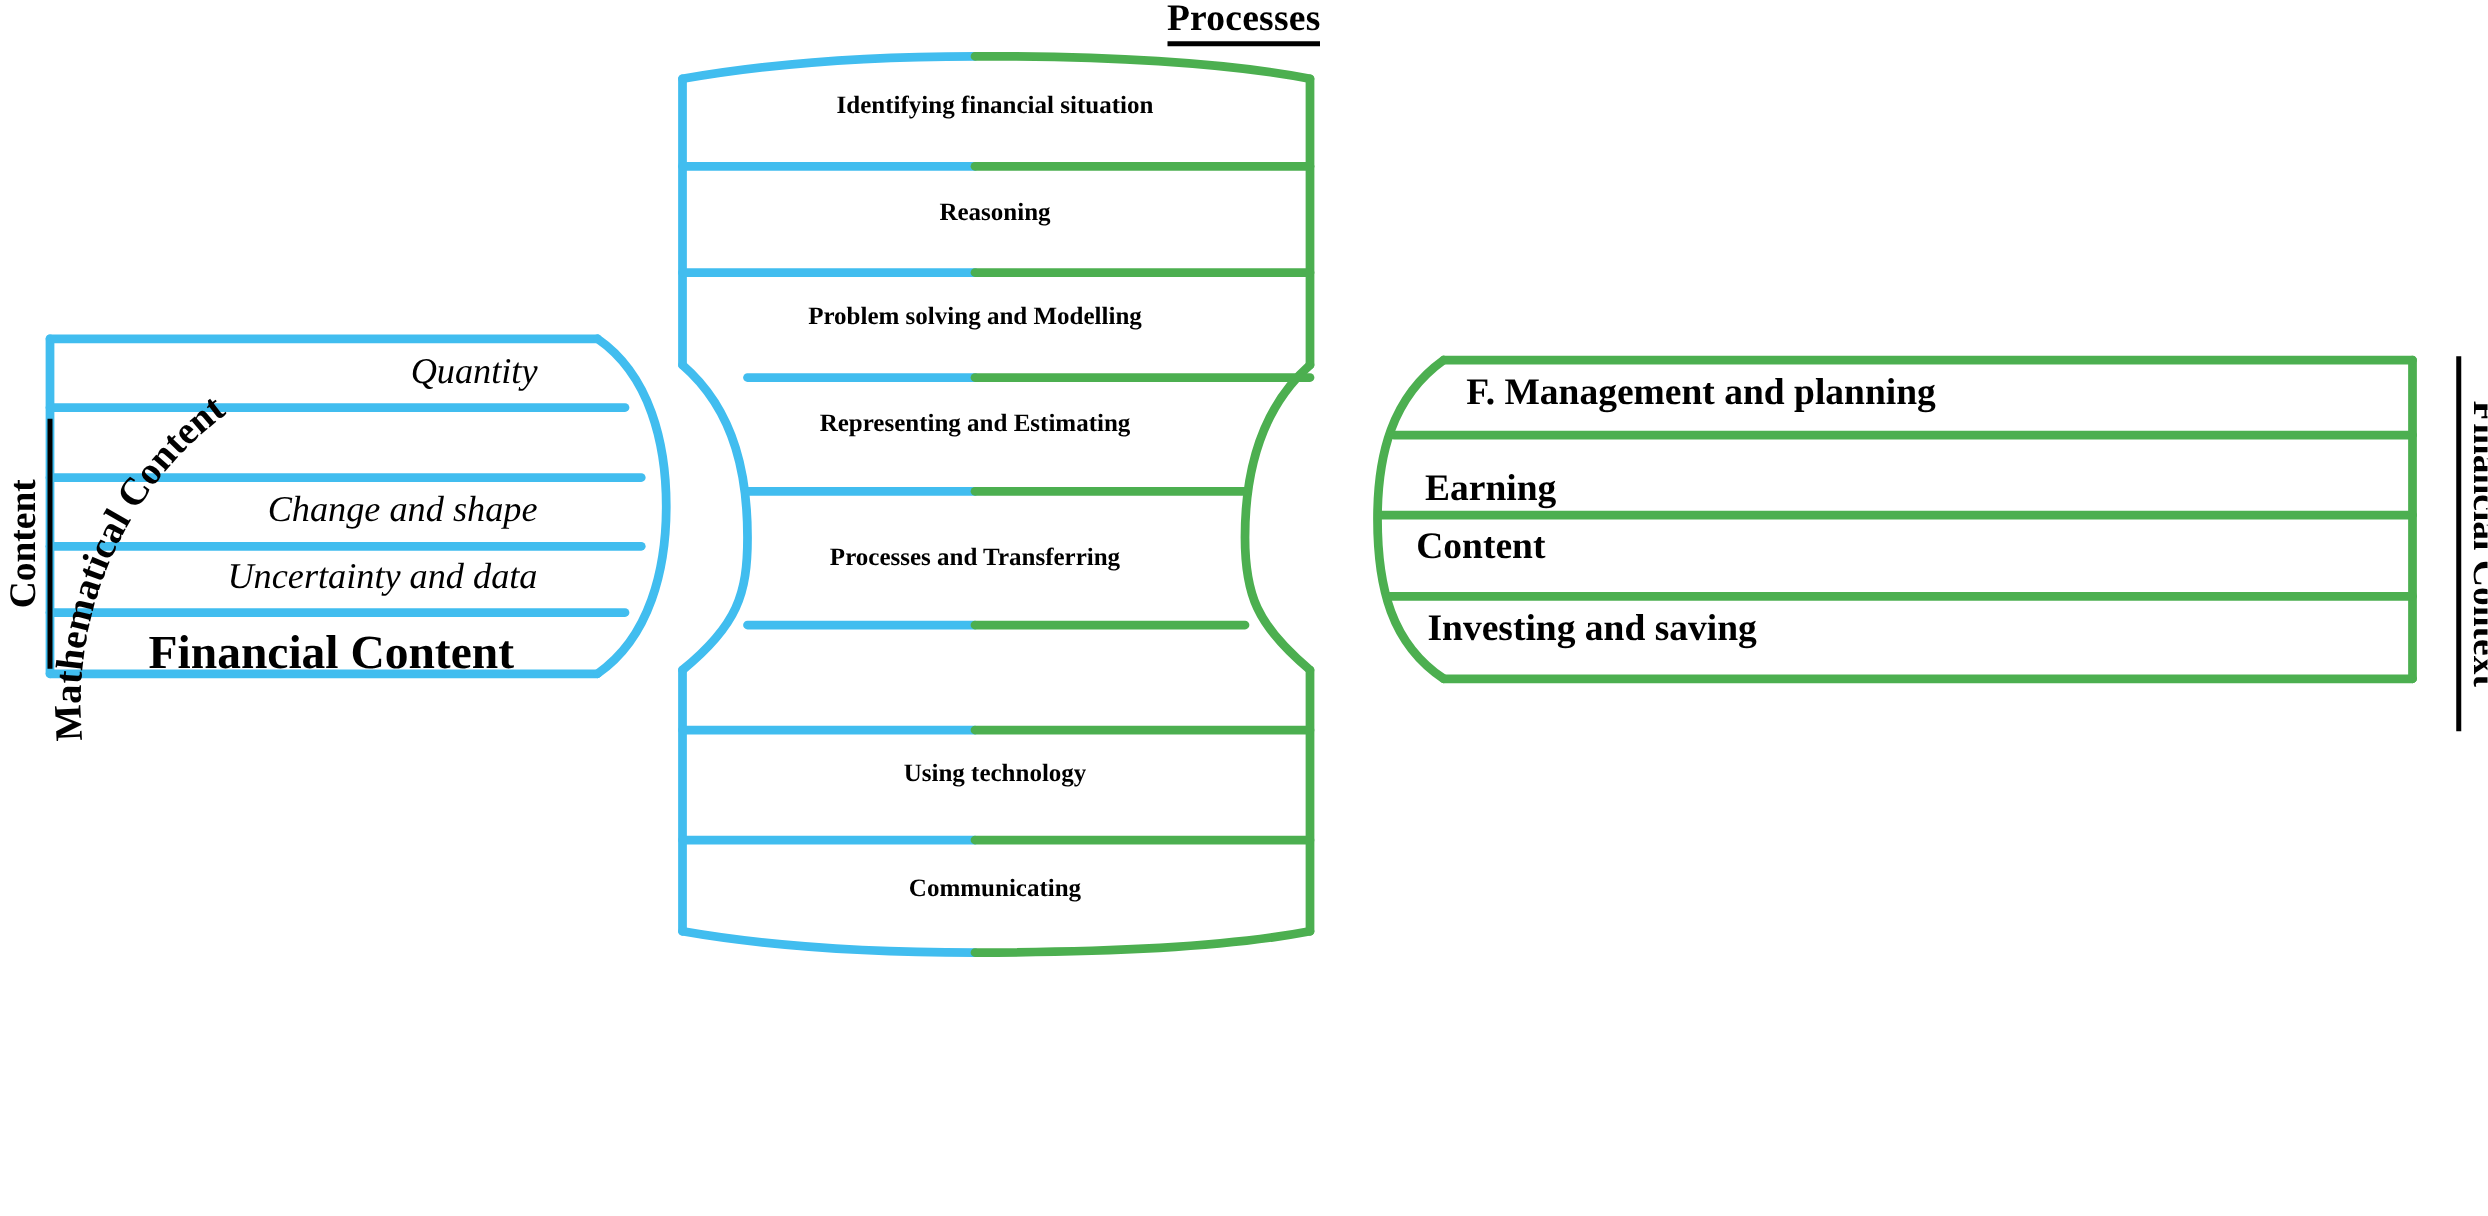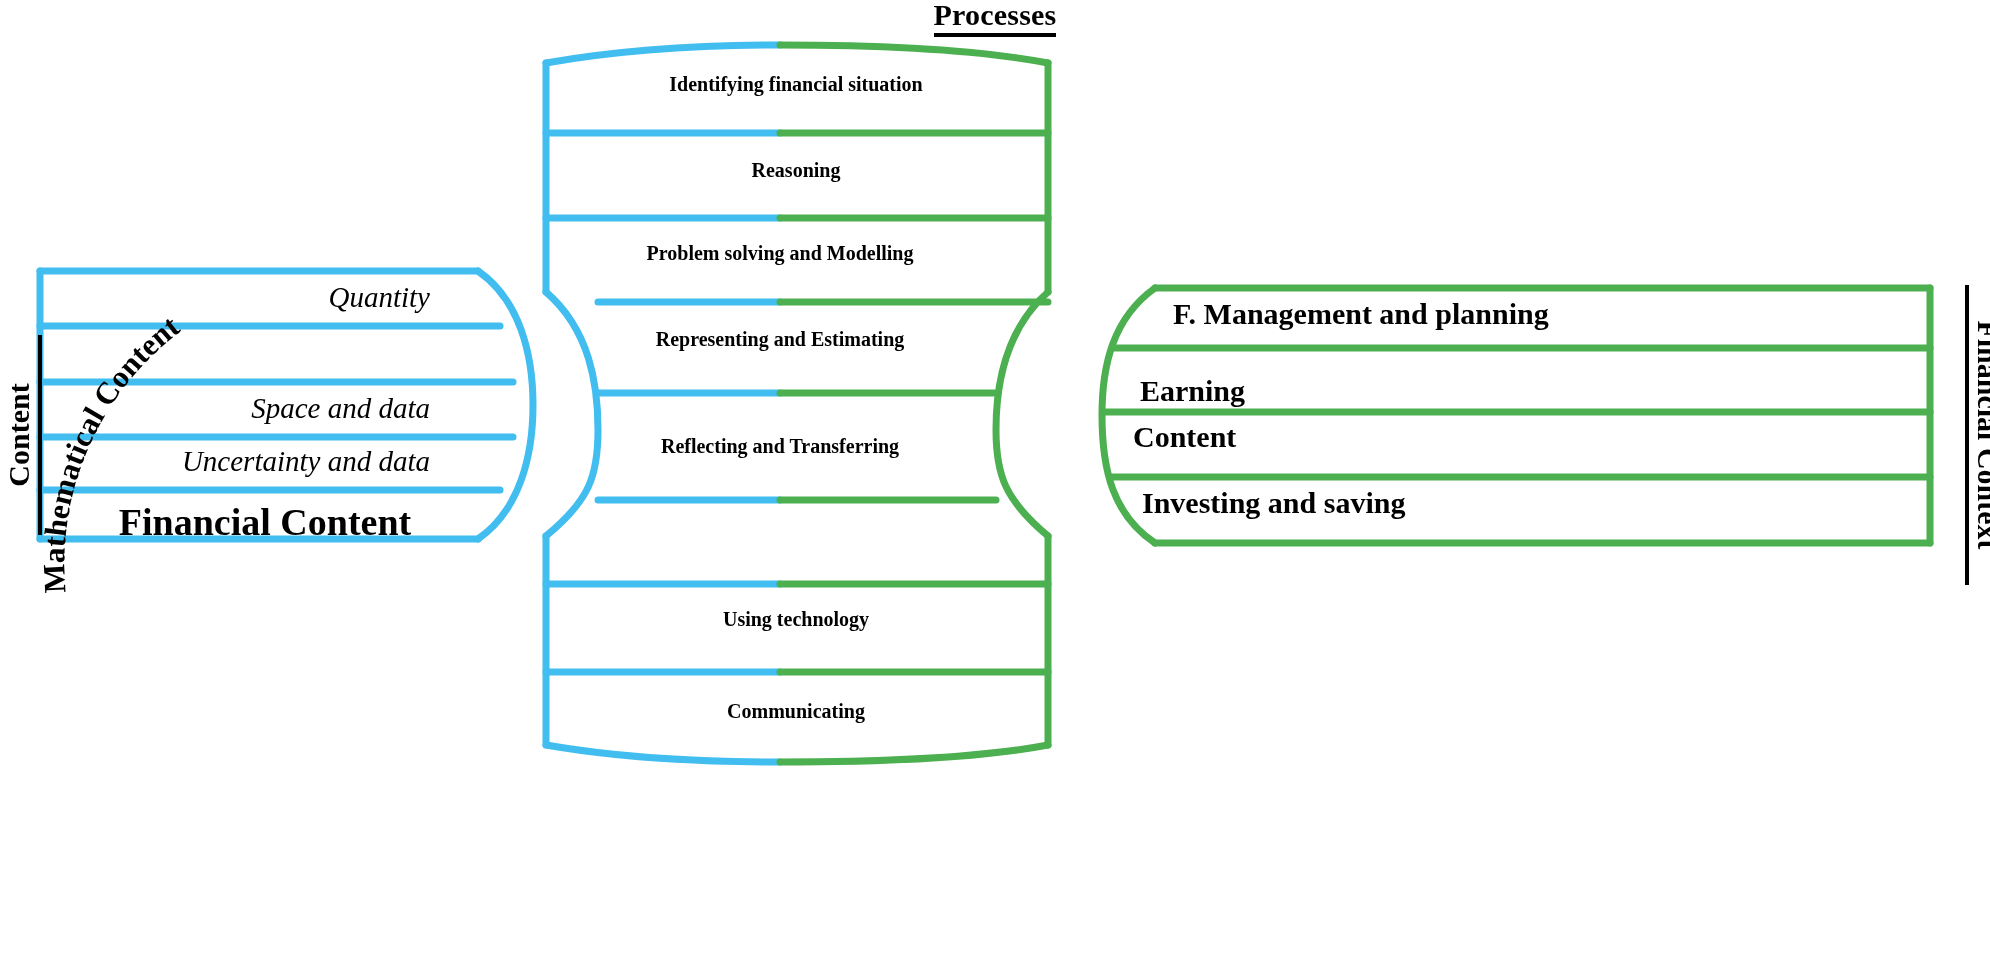--- a/index.html
+++ b/index.html
@@ -124,29 +124,29 @@
   </svg>
 
   <div class="hdr-processes">
     <span class="u">Processes</span>
   </div>
 
   <div class="vlabel left">Content</div>
   <div class="vlabel right">Financial Context</div>
 
   <div class="rowtext left-row" style="left:100px;top:281px;width:330px;">Quantity</div>
-  <div class="rowtext left-row" style="left:100px;top:392px;width:330px;">Space and data</div>
+  <div class="rowtext left-row" style="left:100px;top:392px;width:330px;">Change and shape</div>
   <div class="rowtext left-row" style="left:100px;top:445px;width:330px;">Uncertainty and data</div>
   <div class="rowtext left-row bold" style="left:100px;top:500px;width:330px;text-align:center;">Financial Content</div>
 
   <div class="rowtext mid-row" style="left:546px;top:73px;width:500px;">Identifying financial situation</div>
   <div class="rowtext mid-row" style="left:546px;top:159px;width:500px;">Reasoning</div>
   <div class="rowtext mid-row" style="left:530px;top:242px;width:500px;">Problem solving and Modelling</div>
   <div class="rowtext mid-row" style="left:530px;top:328px;width:500px;">Representing and Estimating</div>
-  <div class="rowtext mid-row" style="left:530px;top:435px;width:500px;">Reflecting and Transferring</div>
+  <div class="rowtext mid-row" style="left:530px;top:435px;width:500px;">Processes and Transferring</div>
   <div class="rowtext mid-row" style="left:546px;top:608px;width:500px;">Using technology</div>
   <div class="rowtext right-row" style="left:1173px;top:297px;">F. Management and planning</div>
 
   <div class="rowtext mid-row" style="left:546px;top:700px;width:500px;">Communicating</div>
   <div class="rowtext right-row" style="left:1140px;top:374px;">Earning</div>
   <div class="rowtext right-row" style="left:1133px;top:420px;">Content</div>
   <div class="rowtext right-row" style="left:1142px;top:486px;">Investing and saving</div>
 
 </div>
 

